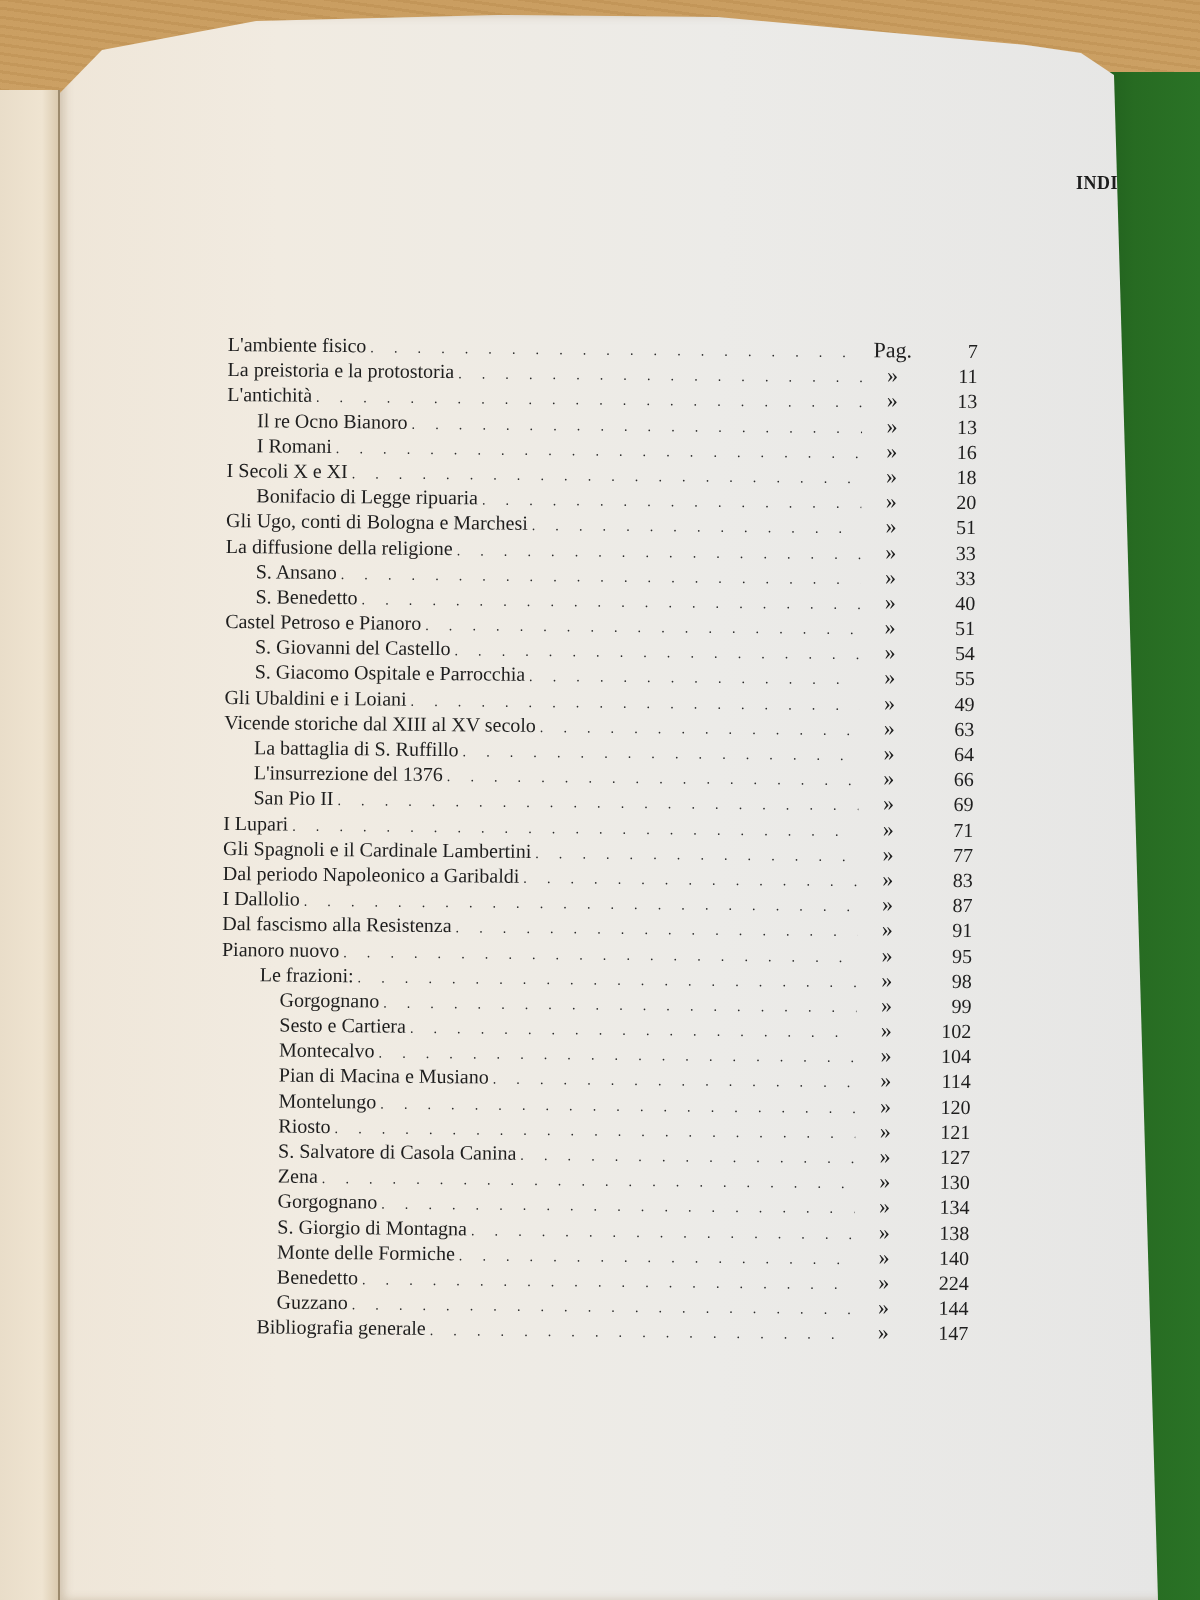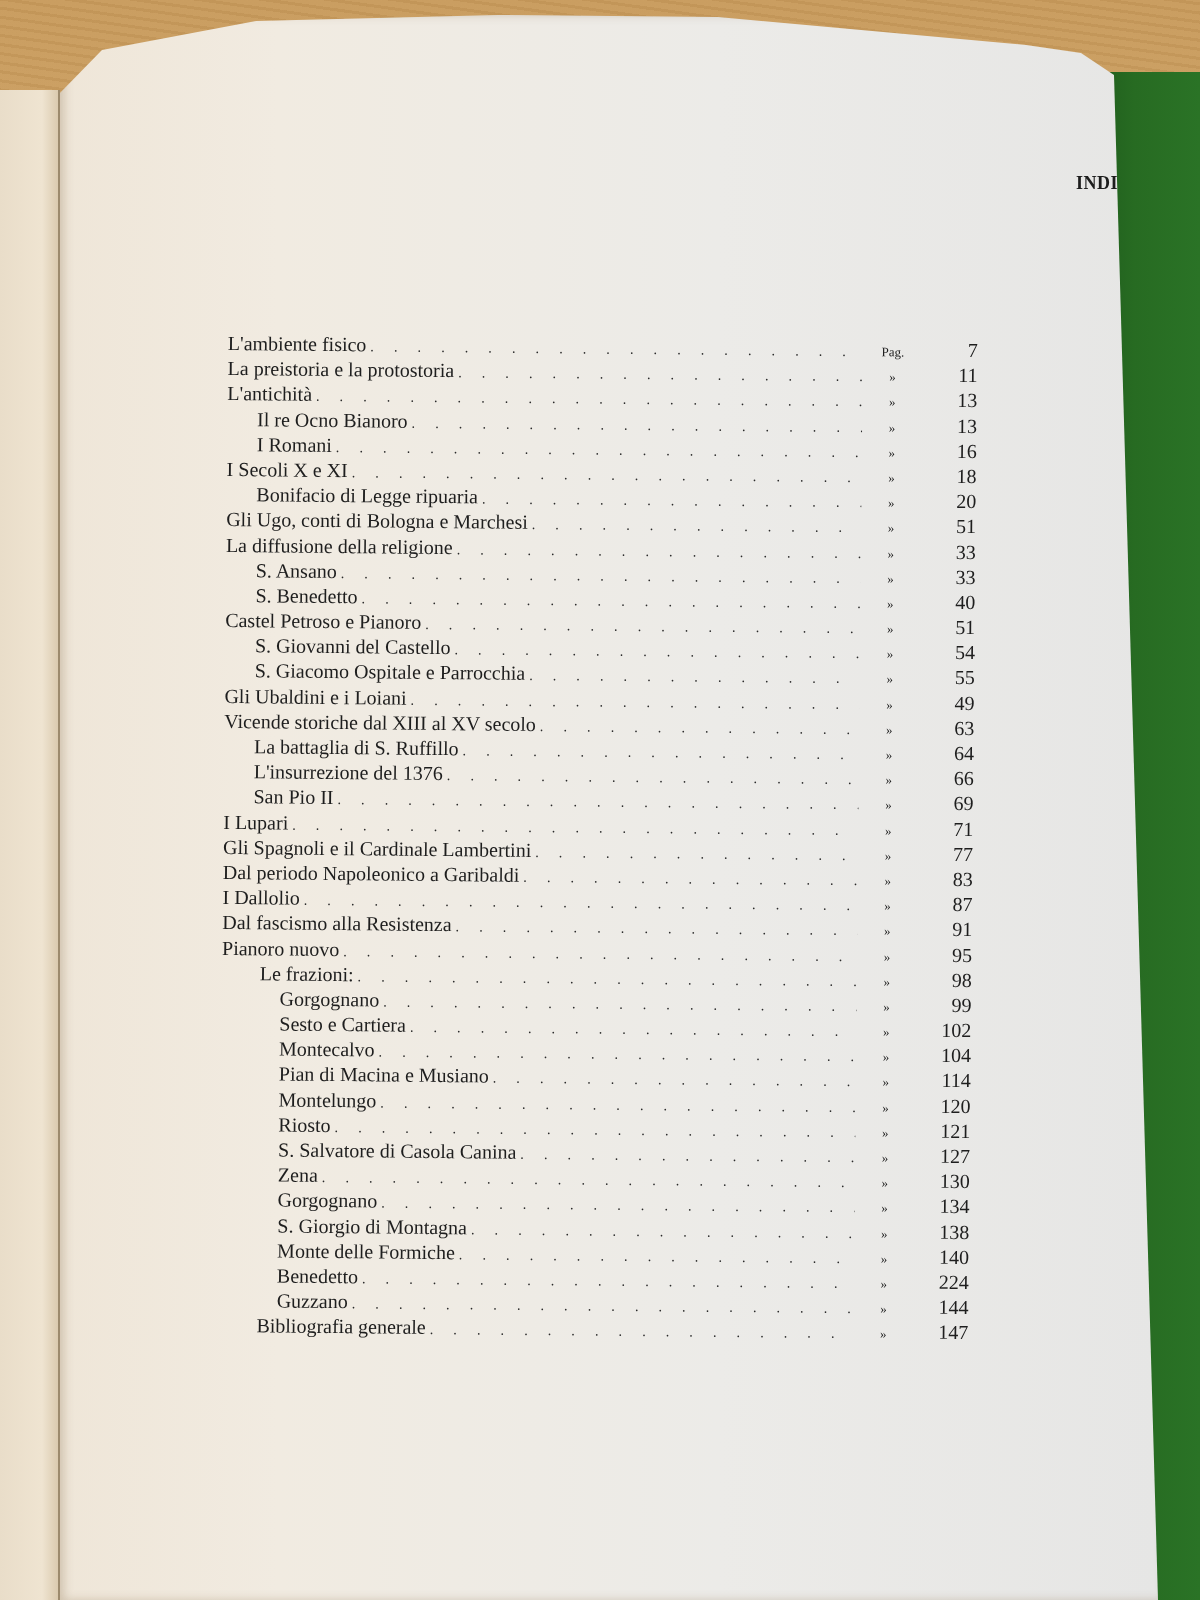--- a/index.html
+++ b/index.html
@@ -42,21 +42,21 @@
     }
     .row {
       position: relative; height: 25.2px; display: flex; align-items: baseline;
       font-size: 20px; color: #1e1e1e; line-height: 25px;
     }
     .label { white-space: nowrap; padding-right: 4px; background: transparent; }
     .dots {
       flex: 1; overflow: hidden; white-space: nowrap; color: #2a2a2a;
       letter-spacing: 8.3px; font-size: 14px;
     }
-    .mark { width: 60px; text-align: center; font-size: 13px; flex: none; }
+    .mark { width: 60px; text-align: center; font-size: 22px; flex: none; }
     .page-num { width: 55px; text-align: right; flex: none; }
     .lvl1 { padding-left: 0; }
     .lvl2 { padding-left: 30px; }
     .lvl3 { padding-left: 38px; }
     .lvl4 { padding-left: 58px; }
   </style>
 </head>
 <body>
 
 <div class="wood-grain"></div>

